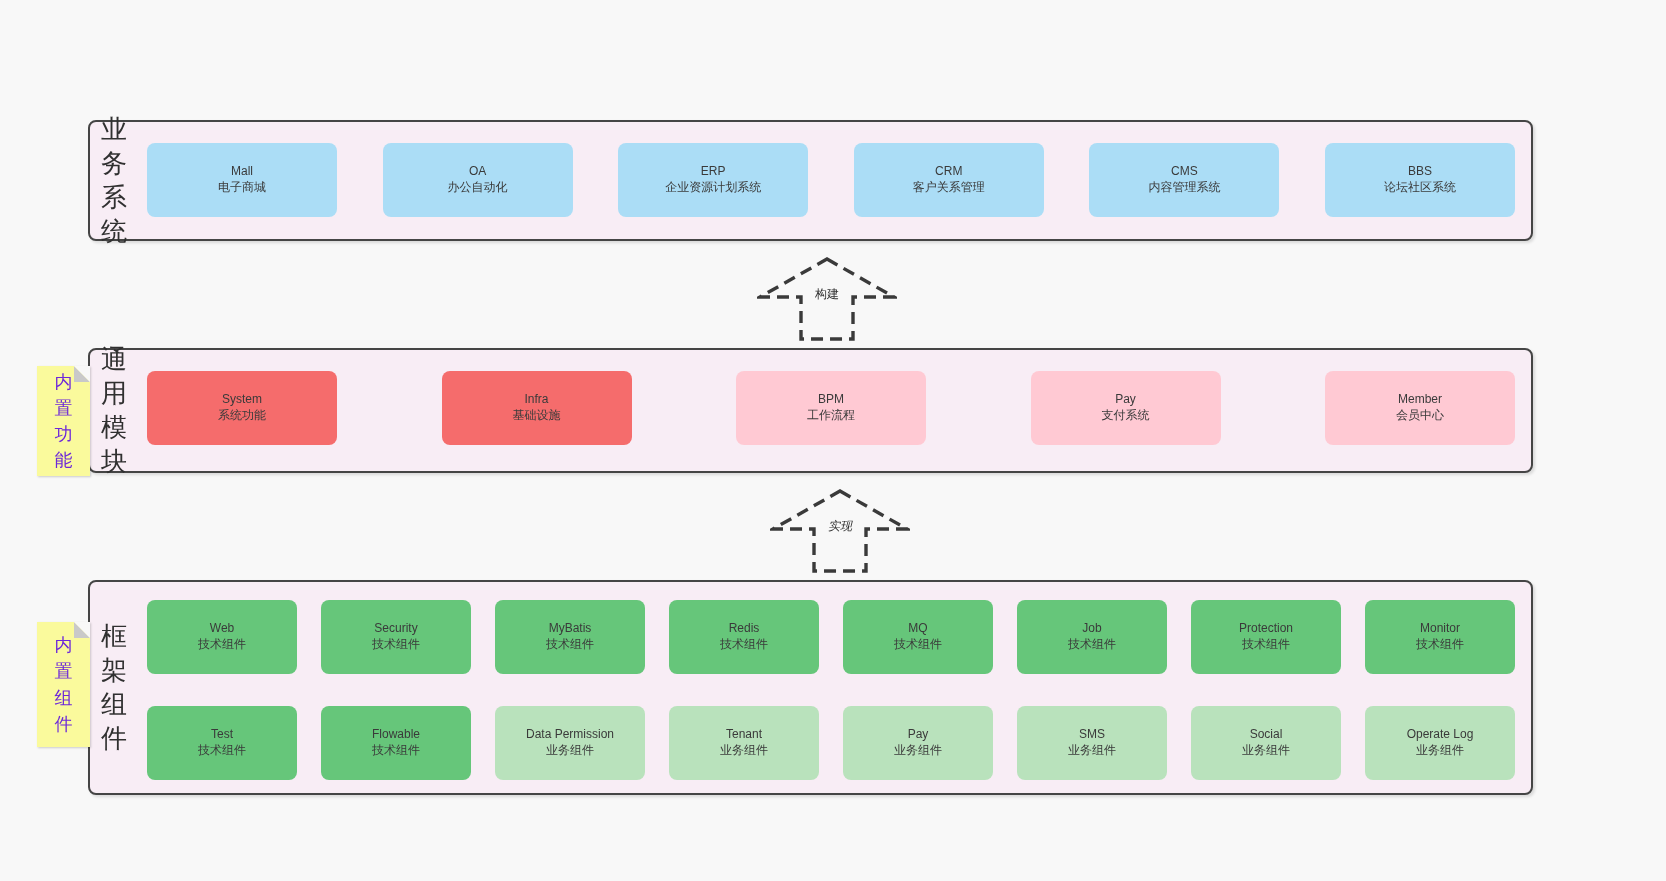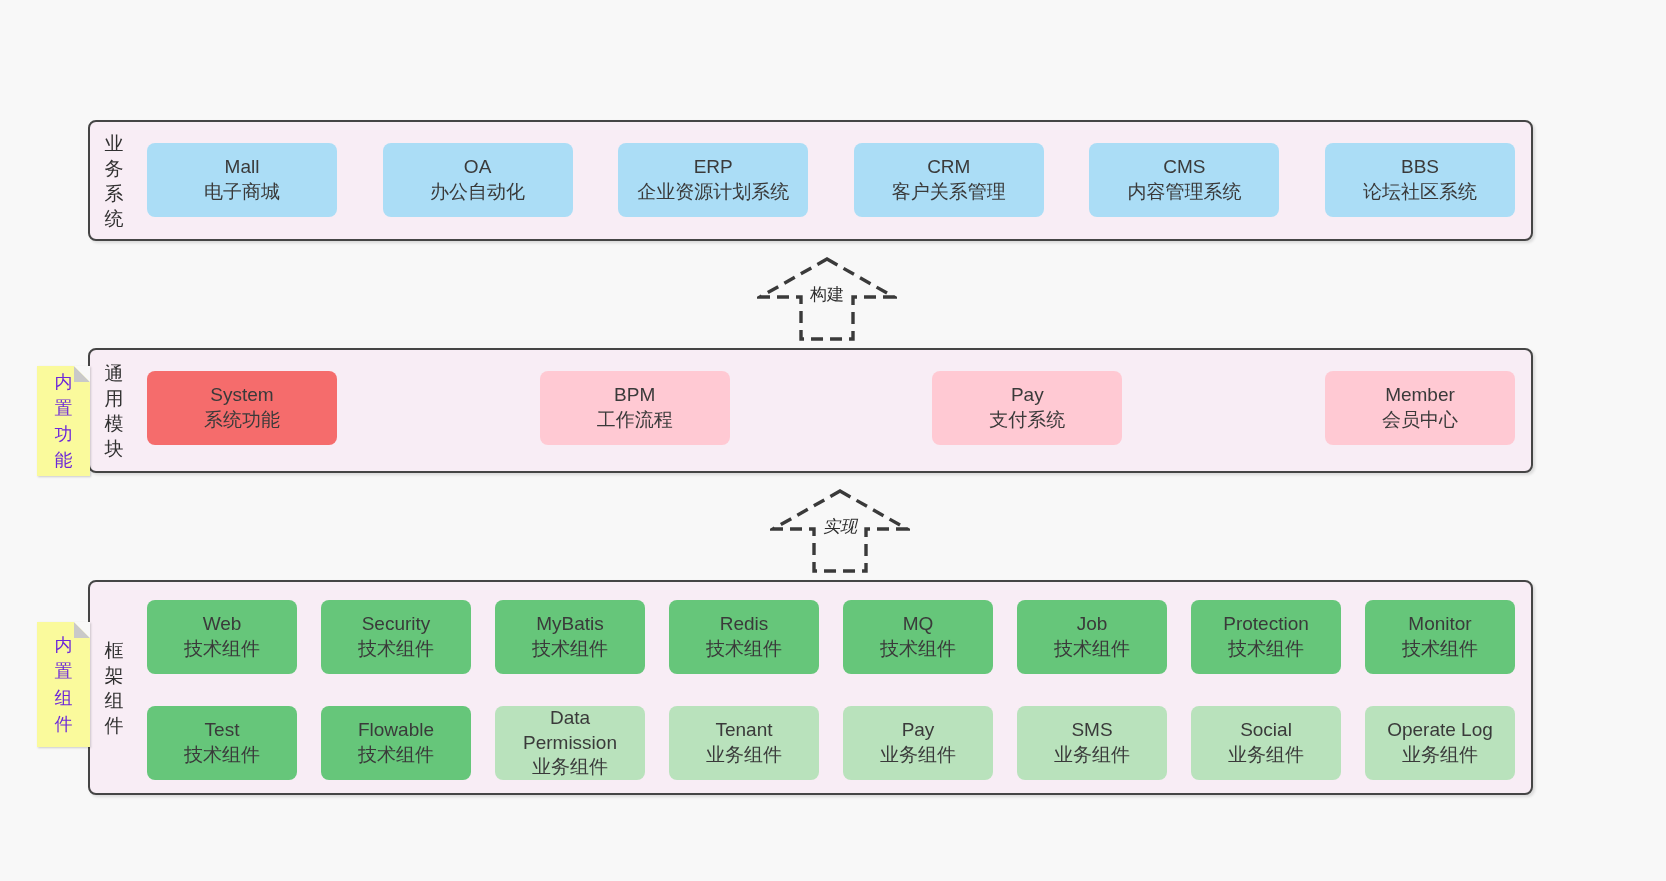--- a/index.html
+++ b/index.html
@@ -24,21 +24,21 @@
   }
   .panel-business{left:88px;top:120px;width:1441px;height:117px;}
   .panel-modules{left:88px;top:348px;width:1441px;height:121px;}
   .panel-components{left:88px;top:580px;width:1441px;height:211px;}
   
   .v-label{
     position:absolute;
     left:11px;top:50%;
     transform:translateY(-50%);
     width:26px;
-    font-size:19px;
+    font-size:26px;
     line-height:1.32;
     text-align:center;
     word-break:break-all;
     color:#303030;
   }
   
   .boxes-row{
     position:absolute;
     left:57px;right:16px;
     display:flex;
@@ -48,21 +48,21 @@
   .row-comp-1{top:18px;}
   .row-comp-2{top:124px;}
   .box{
     height:74px;
     border-radius:8px;
     display:flex;
     flex-direction:column;
     align-items:center;
     justify-content:center;
     text-align:center;
-    font-size:19px;
+    font-size:12px;
     line-height:1.3;
     color:#3a3a3a;
     padding:0 6px;
     box-sizing:border-box;
   }
   .box-wide{width:190px;}
   .box-narrow{width:150px;padding:0 10px;}
   .blue{background:var(--blue);}
   .red{background:var(--red);}
   .pink{background:var(--pink);align-items:center;}
@@ -113,21 +113,21 @@
     stroke-dasharray:12 7;
   }
   .arrow-build{left:757px;top:256px;}
   .arrow-implement{left:770px;top:488px;font-style:italic;}
   .arrow-label{
     position:absolute;
     left:50%;top:44%;
     transform:translate(-50%,-50%);
     background:#f8f8f8;
     padding:1px 4px;
-    font-size:17px;
+    font-size:12px;
     color:#2f2f2f;
     white-space:nowrap;
   }
 </style>
 </head>
 <body>
 
 <div id="stage">
 
   <div class="panel panel-business">
@@ -167,20 +167,24 @@
     <span class="arrow-label">构建</span>
   </div>
 
   <div class="panel panel-modules">
     <div class="v-label">通用模块</div>
     <div class="boxes-row row-single">
       <div class="box box-wide red">
         <div>System</div>
         <div>系统功能</div>
       </div>
+      <div class="box box-wide red">
+        <div>Infra</div>
+        <div>基础设施</div>
+      </div>
       <div class="box box-wide pink">
         <div>BPM</div>
         <div>工作流程</div>
       </div>
       <div class="box box-wide pink">
         <div>Pay</div>
         <div>支付系统</div>
       </div>
       <div class="box box-wide pink">
         <div>Member</div>

